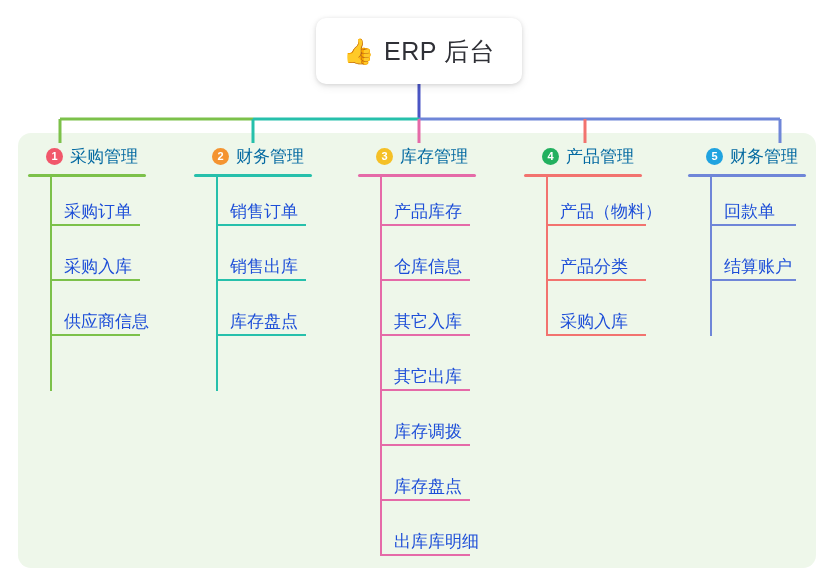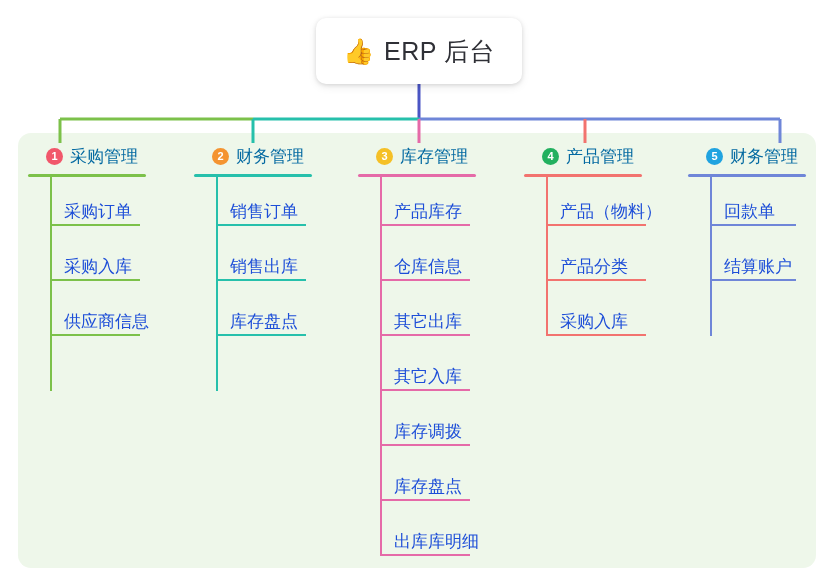--- a/index.html
+++ b/index.html
@@ -156,25 +156,25 @@
           <div class="spine" style="height: 379px; background: rgb(229, 106, 168);"></div>
           <div class="leaf">
             <span class="leaf-label">产品库存</span>
             <div class="leaf-rule" style="width: 90px; background: rgb(229, 106, 168);"></div>
           </div>
           <div class="leaf">
             <span class="leaf-label">仓库信息</span>
             <div class="leaf-rule" style="width: 90px; background: rgb(229, 106, 168);"></div>
           </div>
           <div class="leaf">
+            <span class="leaf-label">其它入库</span>
+            <div class="leaf-rule" style="width: 90px; background: rgb(229, 106, 168);"></div>
+          </div>
+          <div class="leaf">
             <span class="leaf-label">其它出库</span>
-            <div class="leaf-rule" style="width: 90px; background: rgb(229, 106, 168);"></div>
-          </div>
-          <div class="leaf">
-            <span class="leaf-label">其它入库</span>
             <div class="leaf-rule" style="width: 90px; background: rgb(229, 106, 168);"></div>
           </div>
           <div class="leaf">
             <span class="leaf-label">库存调拨</span>
             <div class="leaf-rule" style="width: 90px; background: rgb(229, 106, 168);"></div>
           </div>
           <div class="leaf">
             <span class="leaf-label">库存盘点</span>
             <div class="leaf-rule" style="width: 90px; background: rgb(229, 106, 168);"></div>
           </div>

